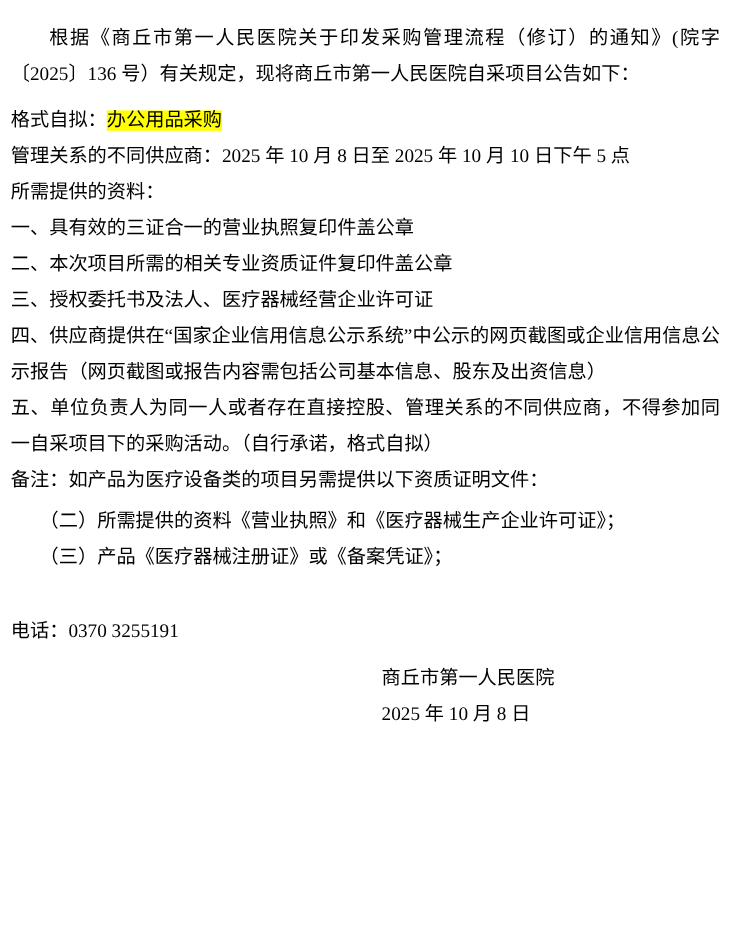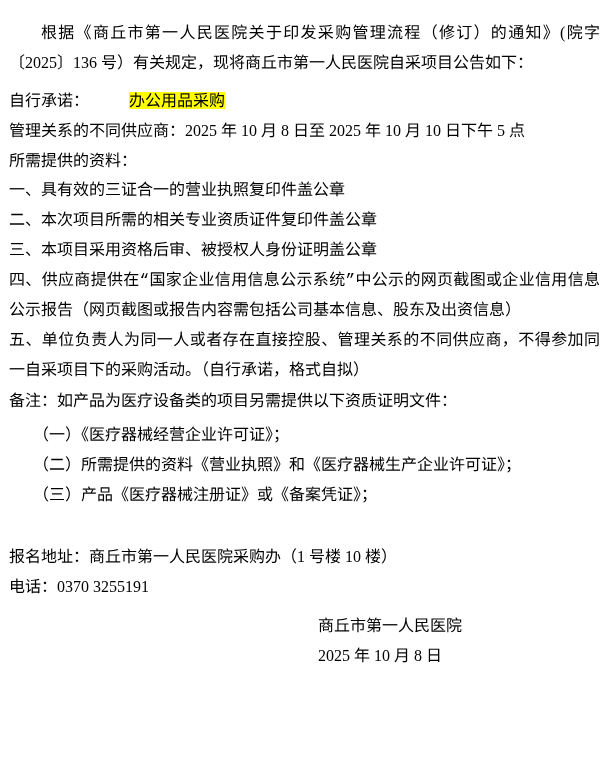--- a/index.html
+++ b/index.html
@@ -15,22 +15,22 @@
   }
   .doc {
     width: 610px;
     height: 700px;
     padding: 18px 10px 0 9px;
   }
   .para { text-align: justify; }
   .intro { text-indent: 2em; }
   .fields { margin-top: 8px; }
   .field-line { white-space: nowrap; }
-  .hl { padding: 0 0; margin-left: 40px; }
-  .materials .para { text-align: justify; font-family: Liberation Mono, monospace; }
+  .hl { padding: 0 0; }
+  .materials .para { text-align: justify; }
   .remark-items { margin-top: 4px; }
   .remark-item { padding-left: 1.5em; }
   .spacer { height: 32px; }
   .signature-block {
     margin-top: 9px;
     margin-left: auto;
     margin-right: 138px;
     width: -moz-fit-content;
     width: fit-content;
     text-align: left;
@@ -38,45 +38,43 @@
   .sig-line { line-height: 30px; }
 </style>
 </head>
 <body>
 
 <div class="doc">
 
   <p class="para intro">根据《商丘市第一人民医院关于印发采购管理流程（修订）的通知》(院字〔2025〕136 号）有关规定，现将商丘市第一人民医院自采项目公告如下：</p>
 
   <div class="fields">
-    <p class="field-line"><span>自行承诺：</span><span class="hl" style="background-color: rgb(255, 255, 0);">办公用品采购</span></p>
+    <p class="field-line"><span>格式自拟：</span><span class="hl" style="background-color: rgb(255, 255, 0);">办公用品采购</span></p>
     <p class="field-line"><span>管理关系的不同供应商：</span><span>2025 年 10 月 8 日至 2025 年 10 月 10 日下午 5 点</span></p>
   </div>
 
   <p class="para">所需提供的资料：</p>
 
   <div class="materials">
     <p class="para">一、具有效的三证合一的营业执照复印件盖公章</p>
     <p class="para">二、本次项目所需的相关专业资质证件复印件盖公章</p>
-    <p class="para">三、本项目采用资格后审、被授权人身份证明盖公章</p>
+    <p class="para">三、授权委托书及法人、医疗器械经营企业许可证</p>
     <p class="para">四、供应商提供在“国家企业信用信息公示系统”中公示的网页截图或企业信用信息公示报告（网页截图或报告内容需包括公司基本信息、股东及出资信息）</p>
     <p class="para">五、单位负责人为同一人或者存在直接控股、管理关系的不同供应商，不得参加同一自采项目下的采购活动。（自行承诺，格式自拟）</p>
   </div>
 
   <p class="para">备注：如产品为医疗设备类的项目另需提供以下资质证明文件：</p>
 
   <div class="remark-items">
-    <p class="para remark-item">（一）《医疗器械经营企业许可证》；</p>
     <p class="para remark-item">（二）所需提供的资料《营业执照》和《医疗器械生产企业许可证》；</p>
     <p class="para remark-item">（三）产品《医疗器械注册证》或《备案凭证》；</p>
   </div>
 
   <div class="spacer"></div>
 
-  <p class="para">报名地址：商丘市第一人民医院采购办（1 号楼 10 楼）</p>
   <p class="para">电话：0370 3255191</p>
 
   <div class="signature-block">
     <p class="sig-line">商丘市第一人民医院</p>
     <p class="sig-line">2025 年 10 月 8 日</p>
   </div>
 
 </div>
 
 </body></html>

